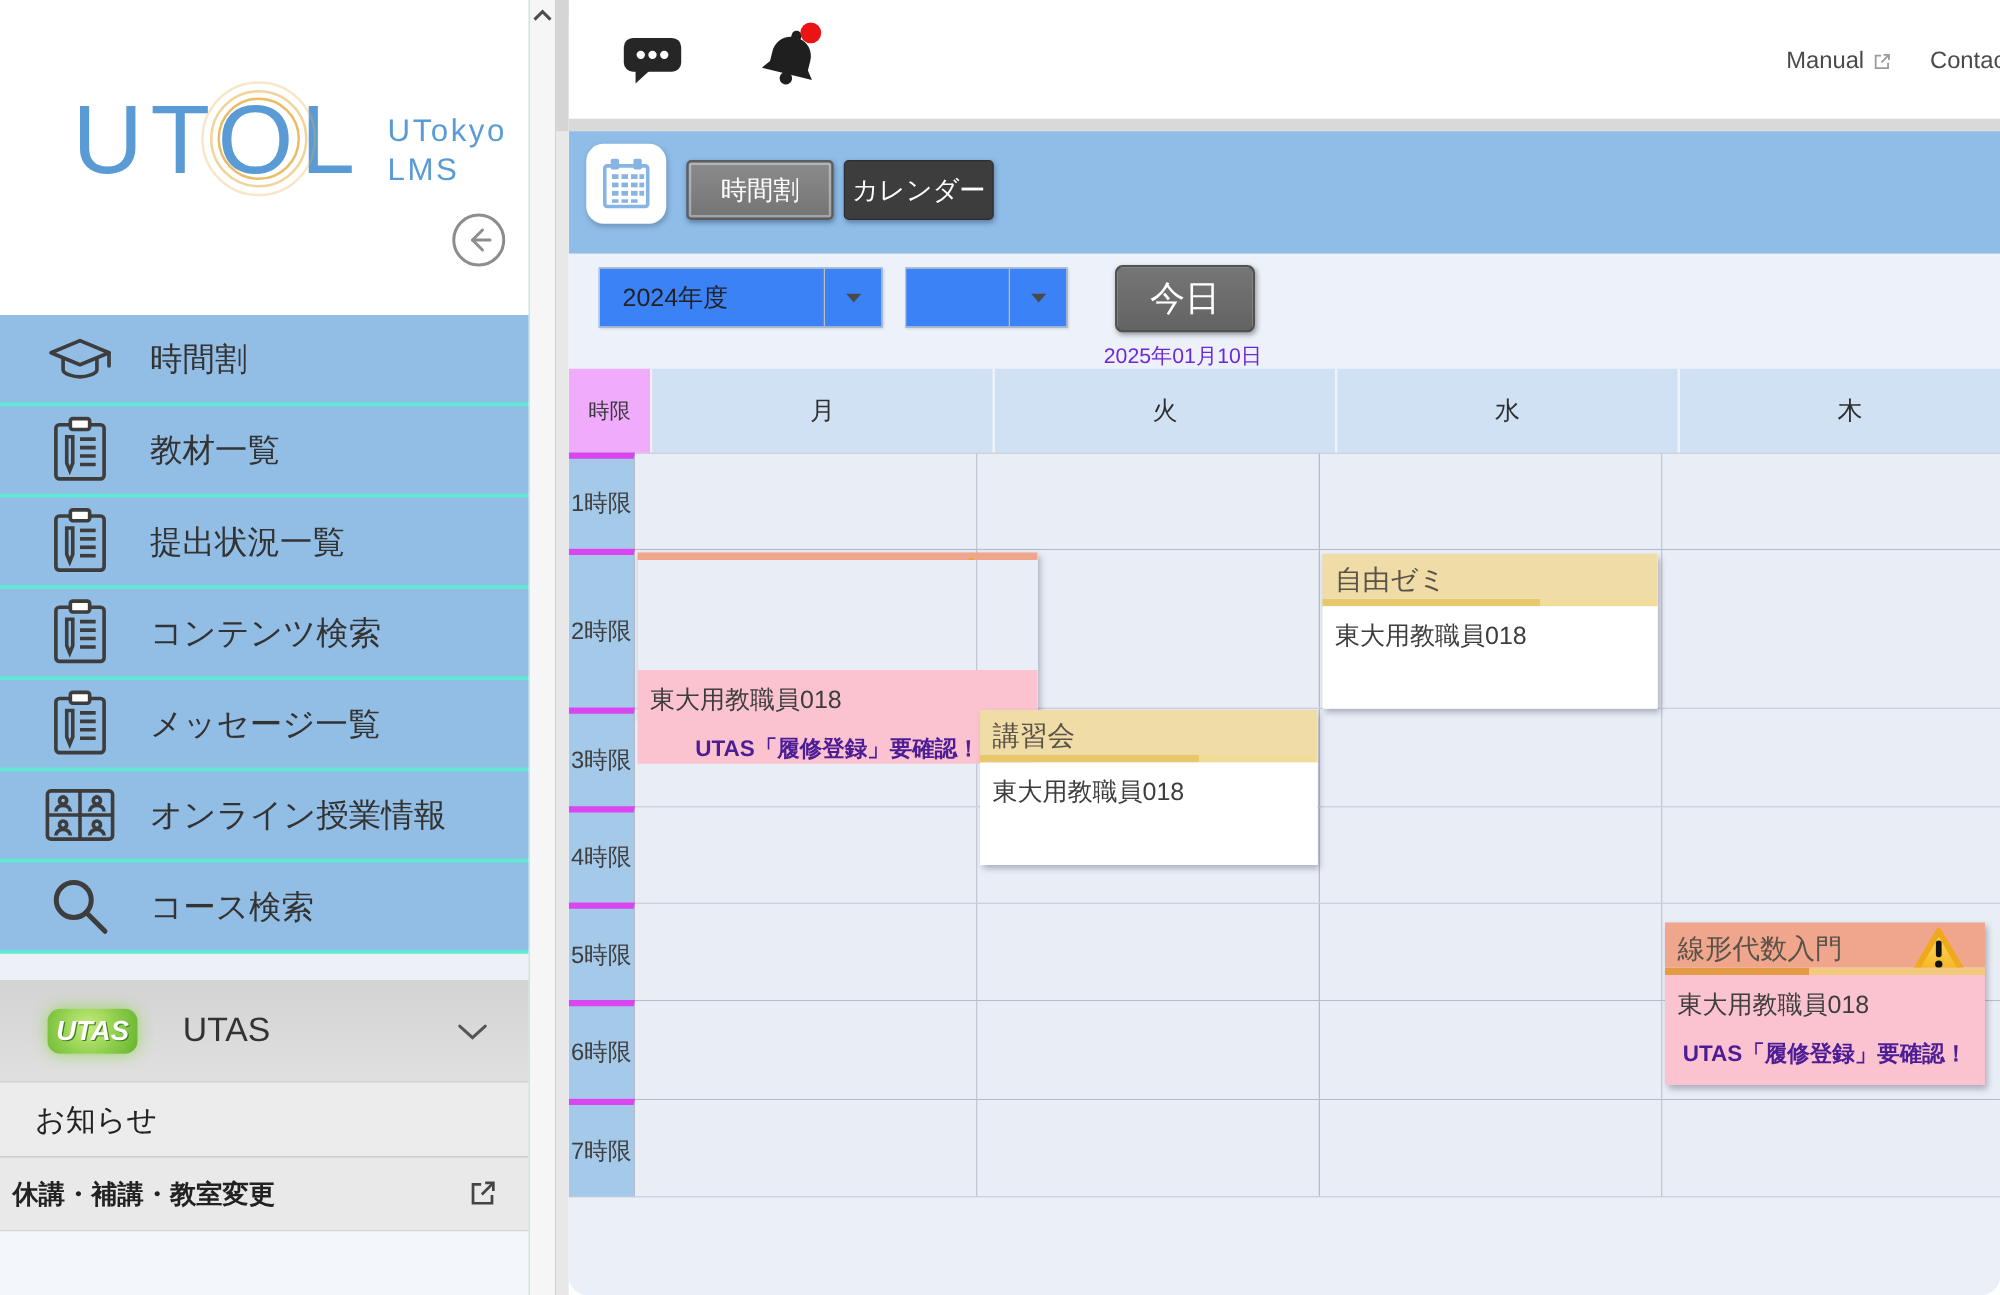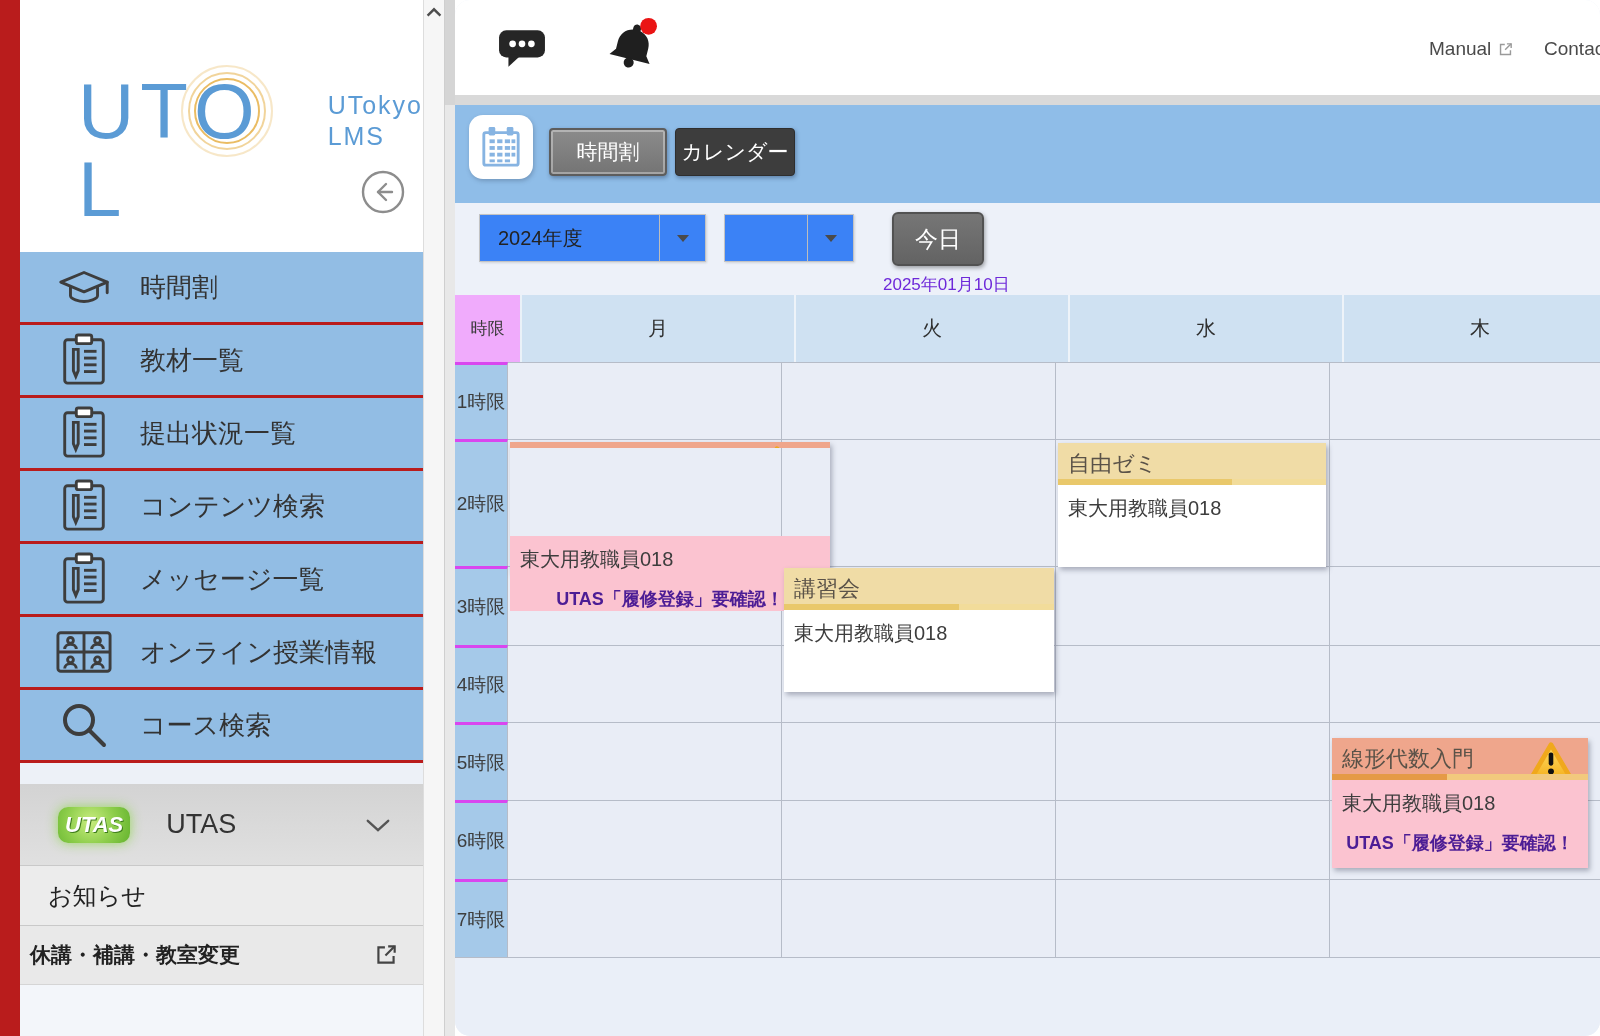--- a/index.html
+++ b/index.html
@@ -1,20 +1,20 @@
 <!DOCTYPE html>
 <html><head>
 <meta charset="utf-8">
 <style>
   * { margin:0; padding:0; box-sizing:border-box; }
   html,body { width:1600px; height:1036px; overflow:hidden; }
   body { font-family:"Liberation Sans","DejaVu Sans",sans-serif; background:#fff; position:relative; }
 
   
-  .sidebar { position:absolute; left:0; top:0; width:423px; height:1036px; background:#b91c1c;padding-left:20px; }
+  .sidebar { position:absolute; left:0; top:0; width:423px; height:1036px; background:#5eead4; }
   .logo-area { position:relative; height:252px; background:#fff; }
   .logo-row { position:absolute; left:58px; top:72px; display:flex; align-items:flex-start; }
   .logo-main { font-size:78px; font-weight:300; color:#5b9bd5; letter-spacing:6px; line-height:1; }
   .logo-o { position:relative; display:inline-block; }
   .rings { position:absolute; left:50%; top:50%; width:66px; height:66px; transform:translate(-50%,-50%); border:2px solid rgba(230,176,72,.85); border-radius:50%; pointer-events:none; }
   .rings::before,.rings::after { content:""; position:absolute; border-radius:50%; border:2px solid rgba(230,176,72,.55); }
   .rings::before { inset:-8px; }
   .rings::after { inset:-15px; border-color:rgba(230,176,72,.3); }
   .logo-sub { margin-left:20px; margin-top:18px; color:#5b9bd5; font-size:25px; letter-spacing:2px; line-height:1.25; }
   .collapse-btn { position:absolute; right:18px; top:170px; width:44px; height:44px; cursor:pointer; }
@@ -56,30 +56,30 @@
   .tab-btn { position:absolute; top:23px; height:48px; border-radius:4px; color:#fff; font-size:21px; display:flex; align-items:center; justify-content:center; cursor:pointer; box-shadow:1px 2px 4px rgba(40,60,90,.45); }
   .tab-active { left:94px; width:118px; background:linear-gradient(#8b8b8b,#747474); border:2px solid #5d5d5d; box-shadow:inset 0 0 0 2px rgba(255,255,255,.35), 1px 2px 4px rgba(40,60,90,.45); }
   .tab-inactive { left:220px; width:120px; background:#3d3d3d; border:1px solid #2e2e2e; }
 
   .filterbar { position:absolute; left:0; top:203px; width:1145px; height:92px; background:#edf1f9; }
   .select-box { position:absolute; top:11px; height:48px; background:#3b82f6; border:1px solid #c3c3c3; display:flex; align-items:center; cursor:pointer; box-shadow:1px 1px 2px rgba(0,0,0,.12); }
   .select-year { left:24px; width:227px; }
   .select-term { left:269px; width:130px; }
   .select-value { flex:1; padding-left:18px; font-size:20px; color:#222; }
   .select-arrow { width:46px; height:100%; border-left:1px solid #bdbdbd; display:flex; align-items:center; justify-content:center; }
-  .today-btn { position:absolute; left:437px; top:9px; width:92px; height:54px; background:linear-gradient(#767676,#636363); border:2px solid #525252; border-radius:6px; color:#fff; font-size:23px; display:flex; align-items:center; justify-content:center; cursor:pointer; box-shadow:1px 2px 4px rgba(0,0,0,.35); }
+  .today-btn { position:absolute; left:437px; top:9px; width:112px; height:54px; background:linear-gradient(#767676,#636363); border:2px solid #525252; border-radius:6px; color:#fff; font-size:28px; display:flex; align-items:center; justify-content:center; cursor:pointer; box-shadow:1px 2px 4px rgba(0,0,0,.35); }
   .today-date { position:absolute; left:428px; top:70px; width:120px; text-align:center; font-size:17px; color:#6d28d9; white-space:nowrap; }
 
   
   .timetable { position:absolute; left:0; top:295px; width:1423px; height:663px; }
   .tt-header { display:flex; height:67px; }
   .tt-corner { width:67px; background:#f0abfc; display:flex; align-items:center; justify-content:center; font-size:17px; color:#3a3a3a; border-right:2px solid #eaf1f8; }
   .tt-dayhead { width:274px; background:#cfe1f2; display:flex; align-items:center; justify-content:center; font-size:20px; color:#2f2f2f; border-right:2px solid #eef3f9; }
   .tt-row { display:flex; border-top:1px solid #b6bcc8; }
-  .tt-period { width:53px; background:#a5c9e9; display:flex; align-items:center; justify-content:center; font-size:19px; color:#3e3e3e; border-right:1px solid #b6bcc8; border-top:3px solid #d946ef; margin-top:-1px; }
+  .tt-period { width:53px; background:#a5c9e9; display:flex; align-items:center; justify-content:center; font-size:19px; color:#3e3e3e; border-right:1px solid #b6bcc8; border-top:5px solid #d946ef; margin-top:-1px; }
   .tt-cell { width:274px; background:#e9edf6; border-right:1px solid #b6bcc8; }
   .tt-below { position:absolute; left:0; top:958px; width:1145px; height:78px; background:#eaeff8; }
 
   
   .card { position:absolute; display:flex; flex-direction:column; box-shadow:2px 3px 5px rgba(90,95,115,.45); z-index:5; cursor:pointer; }
   .card-header { position:relative; height:36px; padding:6px 10px 0; font-size:22px; color:#5a5248; white-space:nowrap; overflow:hidden; }
   .card-bar { height:6px; }
   .card-body { flex:1; }
   .card-alert .card-header { background:#efa68c; }
   .card-alert .card-bar { background:linear-gradient(90deg,#e59a46 0%,#e59a46 45%,#f2c97d 45%,#f2c97d 100%); }

